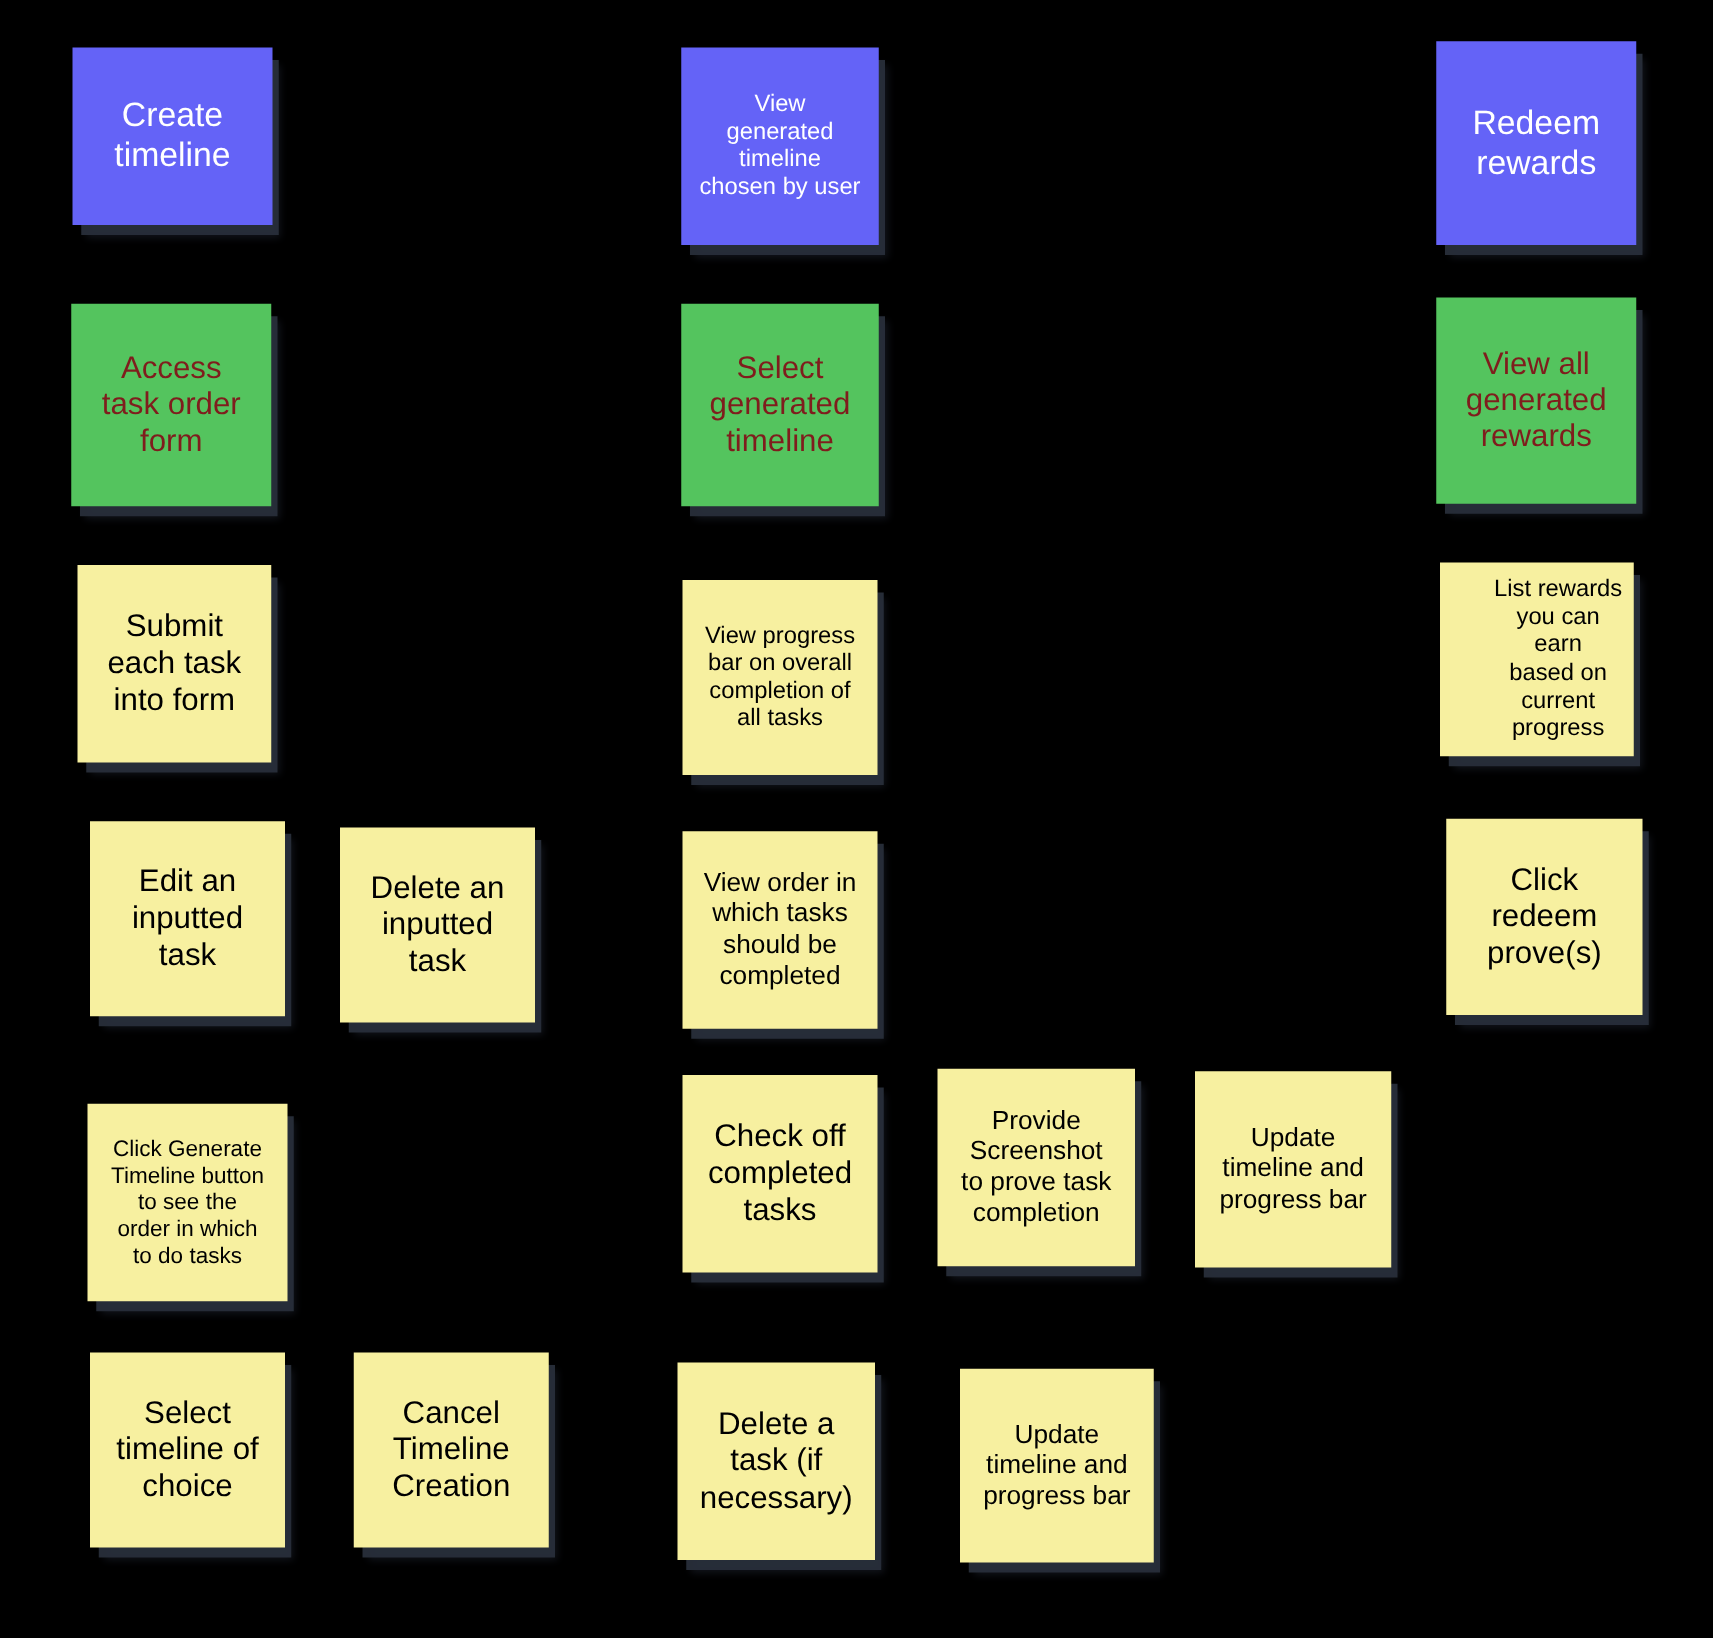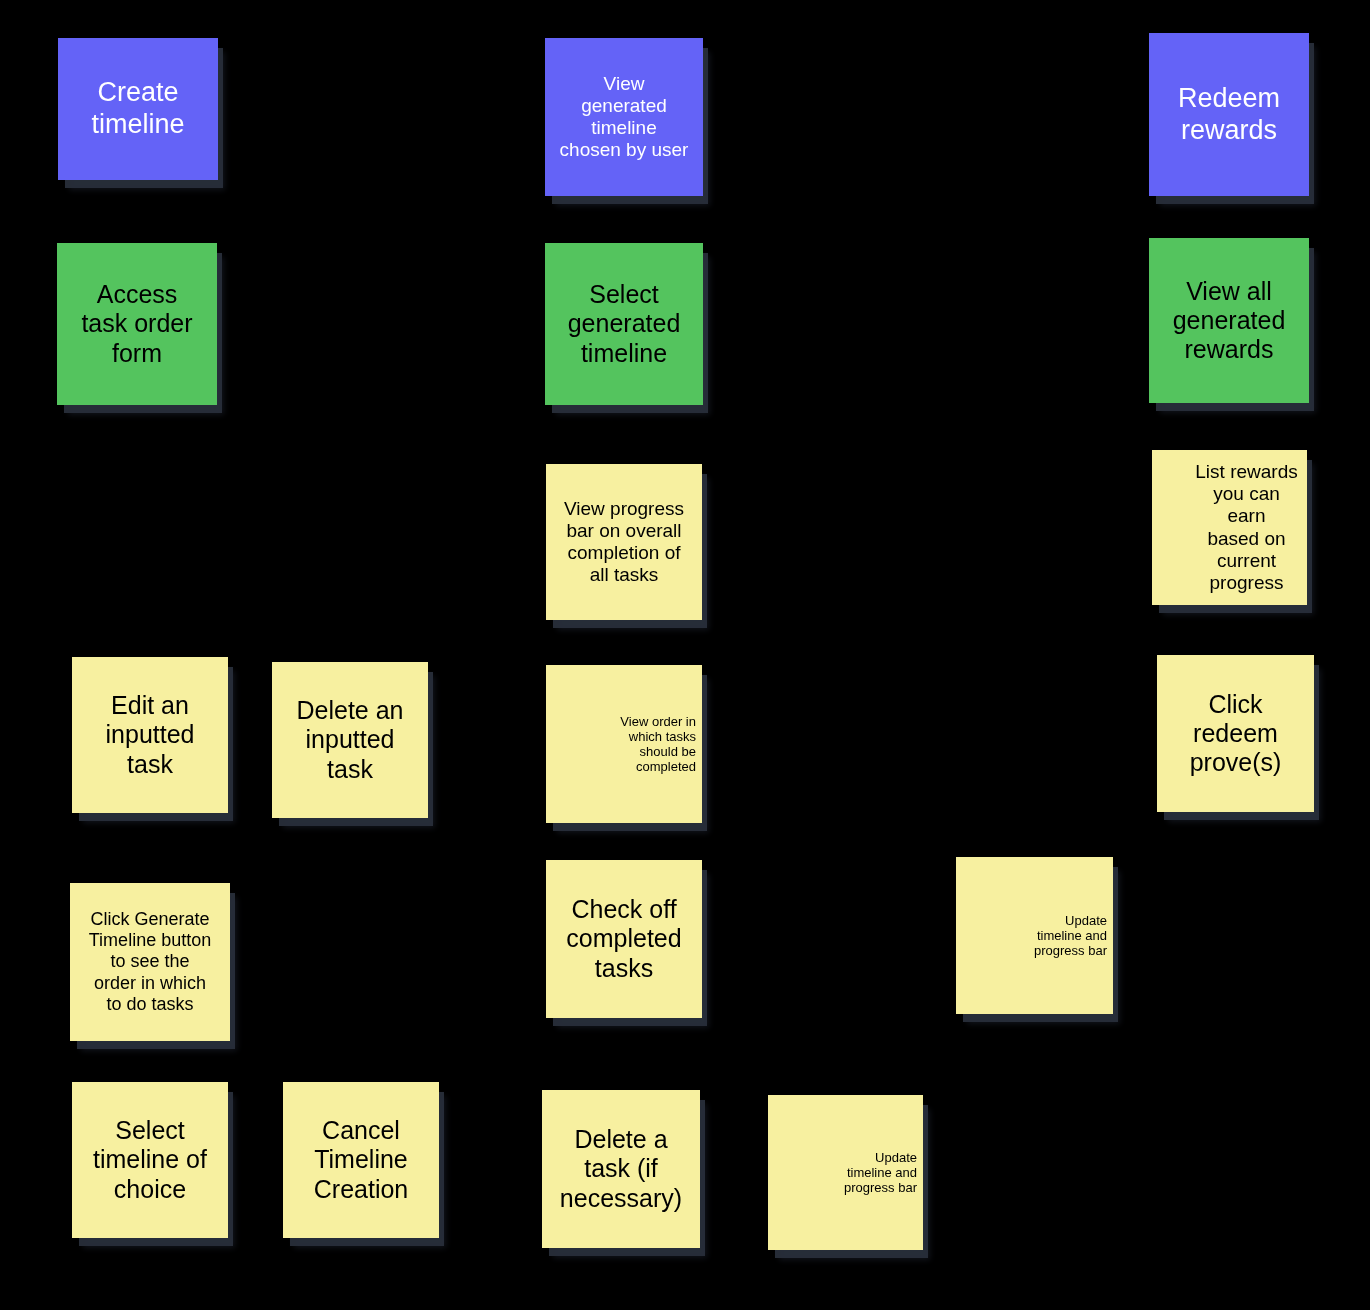--- a/index.html
+++ b/index.html
@@ -37,26 +37,26 @@
     
     box-shadow: 6px 9px 0 -1px rgba(40,46,58,0.95),
                 9px 12px 6px -2px rgba(20,24,32,0.85);
   }
   .note .txt {
     display: block;
     width: 100%;
     white-space: pre-line;
   }
   .note.blue  { background: #6463F7; color: #FFFFFF; }
-  .note.green { background: #54C45E; color: #000000; }
+  .note.green { background: #54C45E; color: #7f1d1d; }
   .note.yellow{ background: #F7F0A0; color: #000000; }
 
   .fs-lg  { font-size: 27px; }
   .fs-md  { font-size: 25px; }
-  .fs-sm  { font-size: 13px; text-align: right; }
+  .fs-sm  { font-size: 21px; }
   .fs-xs  { font-size: 19px; }
   .fs-xxs { font-size: 18px; }
 </style>
 </head>
 <body>
 
 <div id="board">
     <div class="note blue fs-lg" style="left: 58px; top: 38px; width: 160px; height: 142px;">
       <span class="txt">Create
 timeline</span>
@@ -78,20 +78,25 @@
     </div>
     <div class="note green fs-md" style="left: 545px; top: 243px; width: 158px; height: 162px;">
       <span class="txt">Select
 generated
 timeline</span>
     </div>
     <div class="note green fs-md" style="left: 1149px; top: 238px; width: 160px; height: 165px;">
       <span class="txt">View all
 generated
 rewards</span>
+    </div>
+    <div class="note yellow fs-md" style="left: 62px; top: 452px; width: 155px; height: 158px;">
+      <span class="txt">Submit
+each task
+into form</span>
     </div>
     <div class="note yellow fs-xs" style="left: 546px; top: 464px; width: 156px; height: 156px;">
       <span class="txt">View progress
 bar on overall
 completion of
 all tasks</span>
     </div>
     <div class="note yellow fs-xs" style="left: 1152px; top: 450px; width: 155px; height: 155px; padding-left: 40px;">
       <span class="txt">List rewards
 you can earn
@@ -125,20 +130,26 @@
 Timeline button
 to see the
 order in which
 to do tasks</span>
     </div>
     <div class="note yellow fs-md" style="left: 546px; top: 860px; width: 156px; height: 158px;">
       <span class="txt">Check off
 completed
 tasks</span>
     </div>
+    <div class="note yellow fs-sm" style="left: 750px; top: 855px; width: 158px; height: 158px;">
+      <span class="txt">Provide
+Screenshot
+to prove task
+completion</span>
+    </div>
     <div class="note yellow fs-sm" style="left: 956px; top: 857px; width: 157px; height: 157px;">
       <span class="txt">Update
 timeline and
 progress bar</span>
     </div>
     <div class="note yellow fs-md" style="left: 72px; top: 1082px; width: 156px; height: 156px;">
       <span class="txt">Select
 timeline of
 choice</span>
     </div>

